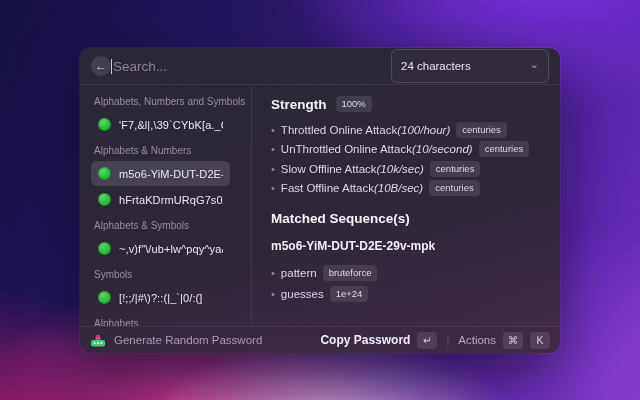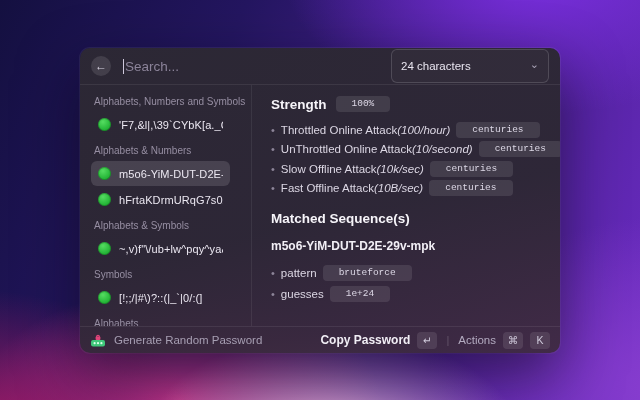--- a/index.html
+++ b/index.html
@@ -24,21 +24,21 @@
     box-shadow:0 24px 60px rgba(10,5,20,0.55), 0 0 0 1px rgba(255,255,255,0.07);
     display:flex; flex-direction:column;
   }
 
   
   .header { height:37px; flex:0 0 37px; display:flex; align-items:center;
     padding:0 11px; border-bottom:1px solid rgba(255,255,255,0.08); }
   .back-btn { width:20px; height:20px; border-radius:50%;
     background:rgba(255,255,255,0.11); color:#d9d4e2; font-size:12px;
     display:flex; align-items:center; justify-content:center; cursor:default; flex:0 0 auto; }
-  .search-wrap { flex:1; display:flex; align-items:center; margin-left:12px; position:relative; }
+  .search-wrap { flex:1; display:flex; align-items:center; position:relative; }
   .caret { width:1px; height:15px; background:#cfc8dc; margin-right:1px; }
   .search-input { background:transparent; border:none; outline:none; width:100%;
     font-family:"Liberation Sans", sans-serif; font-size:13.5px; color:#ece8f2; }
   .search-input::placeholder { color:#8b8399; }
   .dropdown { width:158px; height:22px; flex:0 0 auto; display:flex; align-items:center;
     padding:16px 9px; border:1px solid rgba(255,255,255,0.15); border-radius:6px;
     background:rgba(255,255,255,0.02); color:#e9e5f0; font-size:11.5px; }
   .dropdown .chev { margin-left:auto; color:#a9a2b6; font-size:11px; line-height:1; transform:translateY(-2px); }
 
   
@@ -51,22 +51,22 @@
     margin:0 0 1px -1px; border-radius:6px; cursor:default; }
   .row.selected { background:rgba(255,255,255,0.13); }
   .dot { width:13px; height:13px; border-radius:50%; flex:0 0 auto;
     background:radial-gradient(circle at 38% 30%, #55dc61 0%, #2bbb3d 55%, #169729 100%);
     box-shadow:inset 0 0 0 1px rgba(0,70,10,0.3); }
   .row-text { font-size:11px; color:#ebe7f1; white-space:nowrap; overflow:hidden; letter-spacing:0.1px; }
 
   .main { flex:1; padding:9px 12px 0 19px; overflow:hidden; }
   .h1 { font-size:13.5px; font-weight:bold; color:#f6f4f9; }
   .strength-row { display:flex; align-items:center; gap:9px; margin-top:2px; }
-  .badge { font-family:Liberation Mono, monospace; font-size:9.5px; color:#ddd8e6;
-    background:rgba(255,255,255,0.10); border-radius:4px; padding:2px 16px 3px; white-space:nowrap; }
+  .badge { font-family:Liberation Sans, sans-serif; font-size:9.5px; color:#ddd8e6;
+    background:rgba(255,255,255,0.10); border-radius:4px; padding:2px 6px 3px; white-space:nowrap; }
   .gt-title { margin-top:16px; }
   .blist { list-style:none; margin-top:8px; }
   .blist li { height:19.5px; display:flex; align-items:center; gap:6px; }
   .bullet { color:#8d8599; font-size:11px; flex:0 0 auto; }
   .btext { font-size:11.5px; color:#dcd7e4; white-space:nowrap; }
   .btext .it { font-style:italic; }
   .ms-title { margin-top:13px; }
   .ms-pass { margin-top:13px; font-size:12px; font-weight:bold; color:#f2eff6; }
   .plist { list-style:none; margin-top:9px; }
   .plist li { height:21px; display:flex; align-items:center; gap:6px; }

